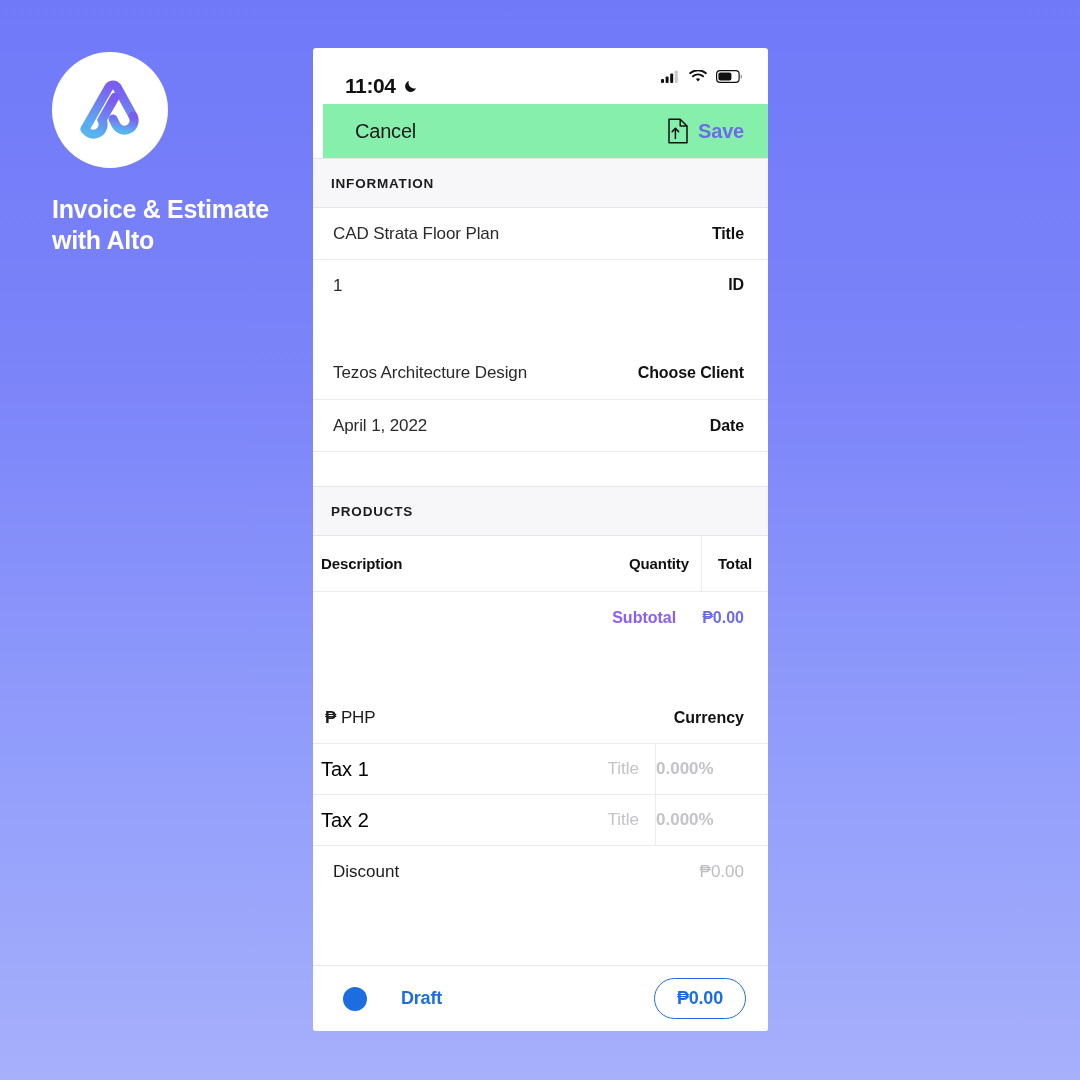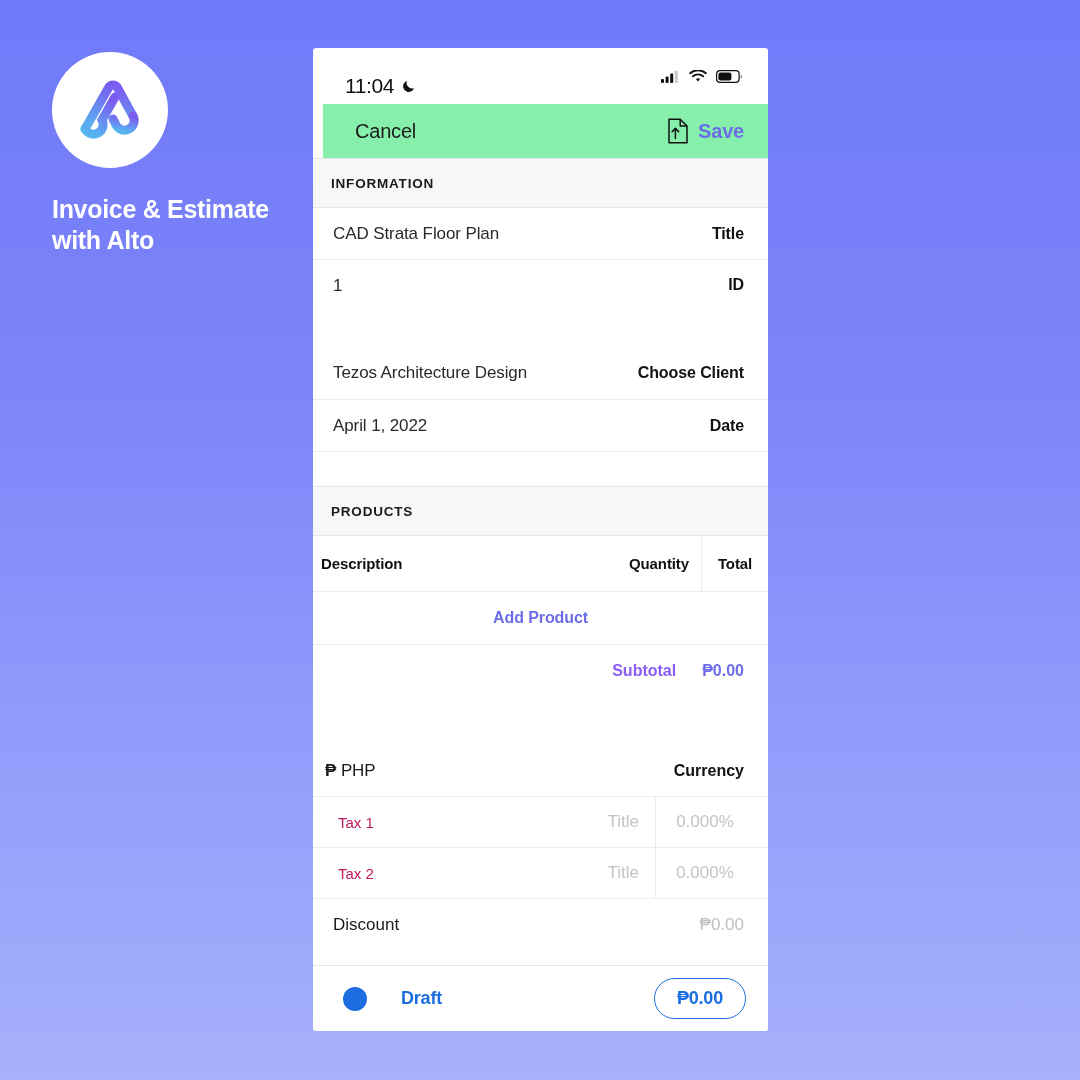--- a/index.html
+++ b/index.html
@@ -31,21 +31,21 @@
     border-radius:3px;
     overflow:hidden;
     display:flex; flex-direction:column;
   }
 
   
   #statusbar {
     height:56px; flex:none; display:flex; align-items:center;
     justify-content:space-between; padding:0 26px 0 32px;
   }
-  #clock { display:flex; align-items:center; gap:7px; font-size:21px; font-weight:normal; color:#111; letter-spacing:-0.4px;margin-top:19px; }
+  #clock { display:flex; align-items:center; gap:7px; font-size:21px; font-weight:bold; color:#111; letter-spacing:-0.4px;margin-top:19px; }
   #status-icons { display:flex; align-items:center; gap:9px; }
 
   
   #navbar {
     height:54px; flex:none; display:flex; align-items:center;
     justify-content:space-between; padding:0 24px 0 32px; background:#86efac;margin-left:10px;
   }
   #cancel-btn { font-size:20px; color:#1b1b1b; letter-spacing:-0.2px; }
   #nav-right { display:flex; align-items:center; gap:9px; }
   #save-btn { font-size:20px; font-weight:bold; color:#6d6ce8; letter-spacing:-0.2px; }
@@ -104,25 +104,25 @@
     background:#fff; padding:0 24px 0 12px; border-bottom:1px solid #ececed;
   }
   #currency-row .v { font-size:17px; color:#1b1b1b; letter-spacing:-0.1px; }
   #currency-row .v .sym { font-weight:bold; }
   #currency-row .l { font-size:16px; font-weight:bold; color:#111; }
 
   .tax-row {
     height:51px; flex:none; display:flex; align-items:center; background:#fff;
     border-bottom:1px solid #ececed;
   }
-  .tax-row .name { flex:1; padding-left:25px; font-size:15px; color:#be185d; }
+  .tax-row .name { flex:1; padding-left:8px; font-size:20px; color:#000000; }
   .tax-row .ph { width:115px; text-align:right; padding-right:16px;
                  font-size:17px; color:#c3c3c8; border-right:1px solid #ececed; height:100%;
                  display:flex; align-items:center; justify-content:flex-end; }
-  .tax-row .pct { width:112px; text-align:center; padding-right:14px; font-size:17px; color:#c3c3c8; }
+  .tax-row .pct { width:112px; text-align:left; padding-right:14px; font-size:17px; color:#c3c3c8;font-weight:bold; }
 
   #discount-row {
     height:51px; flex:none; display:flex; align-items:center; justify-content:space-between;
     background:#fff; padding:0 24px 0 20px;
   }
   #discount-row .name { font-size:17px; color:#1b1b1b; }
   #discount-row .amt { font-size:17px; color:#bdbdc3; }
 
   .flexfill { flex:1 1 auto; background:#fff; }
 
@@ -233,21 +233,20 @@
   <div class="spacer-sm"></div>
 
   <div class="sec-hdr">PRODUCTS</div>
 
   <div id="prod-head">
     <div class="c c-desc">Description</div>
     <div class="c c-qty">Quantity</div>
     <div class="c c-total">Total</div>
   </div>
 
-  <div id="add-product">Add Product</div>
 
   <div id="subtotal-row">
     <span class="l">Subtotal</span>
     <span class="v">₱0.00</span>
   </div>
   <div class="spacer-md"></div>
 
   <div id="currency-row">
     <span class="v">
       <span class="sym">₱</span>

